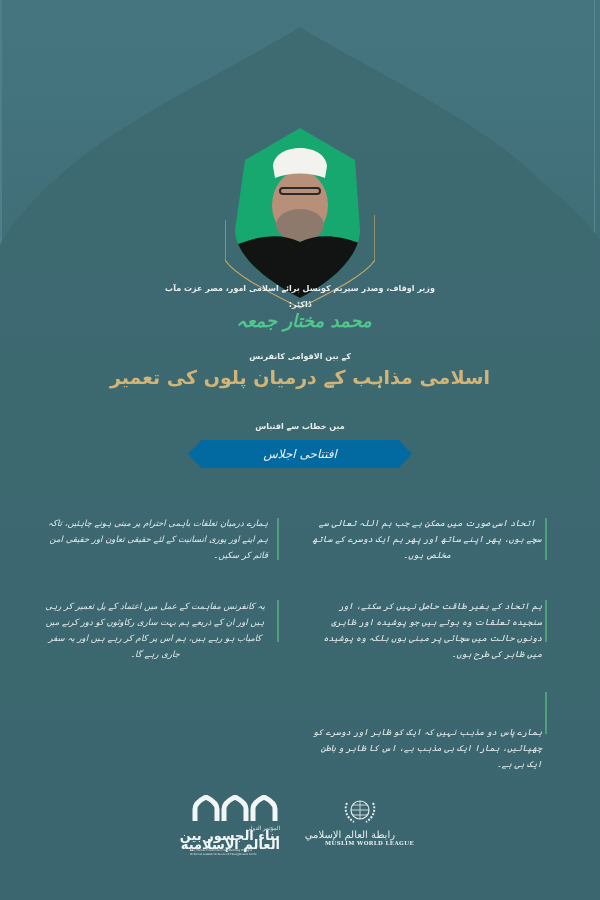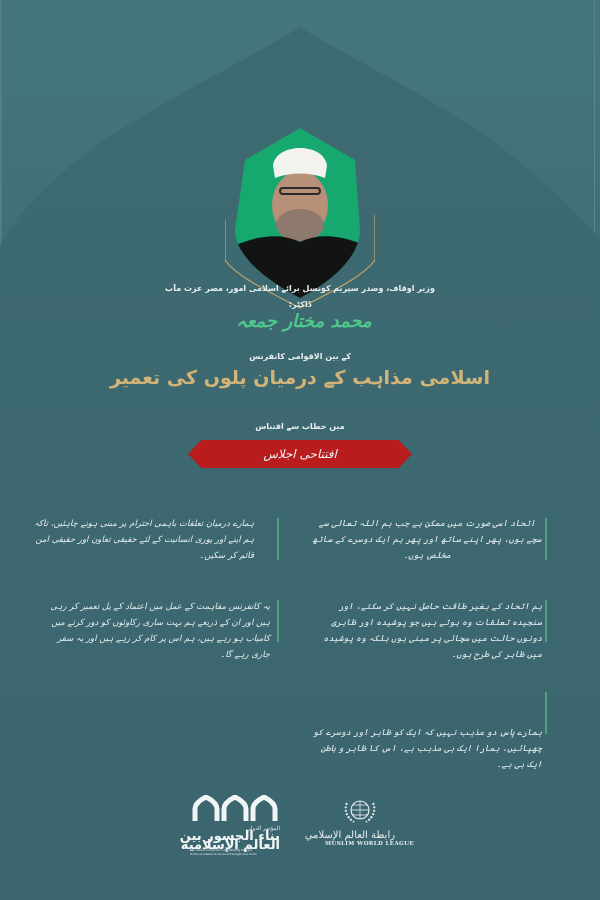--- a/index.html
+++ b/index.html
@@ -13,21 +13,21 @@
   .frame-edge-right { position:absolute; right:5px; top:0; width:1px; height:900px; background:#5a8690; }
   .dome { position:absolute; left:0; top:0; width:600px; height:900px; }
   .portrait-wrap { position:absolute; left:225px; top:120px; width:150px; height:190px; }
   .portrait-wrap svg { width:150px; height:190px; display:block; }
   .text-block { position:absolute; left:0; right:0; text-align:center; direction:rtl; }
   .subtitle-small { font-size:8px; color:#e7eeee; letter-spacing:0.2px;font-weight:bold; }
   .name-title { font-size:18px; font-weight:bold; color:#4fc78a; font-style:italic;margin-left:8px; }
   .conf-title { font-size:19px; font-weight:bold; color:#d2b477; }
   .session-banner {
     position:absolute; left:188px; top:440px; width:224px; height:28px;
-    background:#b91c1c; clip-path: polygon(6% 0, 94% 0, 100% 50%, 94% 100%, 6% 100%, 0 50%);
+    background:#0369a1; clip-path: polygon(6% 0, 94% 0, 100% 50%, 94% 100%, 6% 100%, 0 50%);
     display:flex; align-items:center; justify-content:center; direction:rtl;
     font-size:12px; color:#eef3f3; font-style:italic;
   }
   .quote {
     position:absolute; width:230px; direction:rtl; text-align:right;
     font-size:8.5px; line-height:16px; color:#e4ecec; font-style:italic;
   }
   .quote-bar { position:absolute; width:2px; background:#4ea27a; }
   .logo-bridges { position:absolute; left:190px; top:795px; width:90px; height:70px; }
   .logo-mwl { position:absolute; left:325px; top:795px; width:70px; height:65px; text-align:center; }
@@ -86,24 +86,24 @@
 <div class="quote-bar" style="left:545px; top:518px; height:42px;"></div>
 <div class="quote" style="left:312px; top:515px;text-align:center;">اتحاد اسی صورت میں ممکن ہے جب ہم اللہ تعالی سے سچے ہوں، پھر اپنے ساتھ اور پھر ہم ایک دوسرے کے ساتھ مخلص ہوں۔</div>
 
 <div class="quote-bar" style="left:545px; top:600px; height:42px;"></div>
 <div class="quote" style="left:312px; top:598px;">ہم اتحاد کے بغیر طاقت حاصل نہیں کر سکتے، اور سنجیدہ تعلقات وہ ہوتے ہیں جو پوشیدہ اور ظاہری دونوں حالت میں سچائی پر مبنی ہوں بلکہ وہ پوشیدہ میں ظاہر کی طرح ہوں۔</div>
 
 <div class="quote-bar" style="left:545px; top:692px; height:42px;"></div>
 <div class="quote" style="left:312px; top:688px;margin-top:36px;">ہمارے پاس دو مذہب نہیں کہ ایک کو ظاہر اور دوسرے کو چھپائیں، ہمارا ایک ہی مذہب ہے، اس کا ظاہر و باطن ایک ہی ہے۔</div>
 
 <div class="quote-bar" style="left:277px; top:518px; height:42px;"></div>
-<div class="quote" style="left:24px; top:515px;">ہمارے درمیان تعلقات باہمی احترام پر مبنی ہونے چاہئیں، تاکہ ہم اپنے اور پوری انسانیت کے لئے حقیقی تعاون اور حقیقی امن قائم کر سکیں۔</div>
+<div class="quote" style="left:38px; top:515px;">ہمارے درمیان تعلقات باہمی احترام پر مبنی ہونے چاہئیں، تاکہ ہم اپنے اور پوری انسانیت کے لئے حقیقی تعاون اور حقیقی امن قائم کر سکیں۔</div>
 
 <div class="quote-bar" style="left:277px; top:600px; height:42px;"></div>
-<div class="quote" style="left:40px; top:598px;">یہ کانفرنس مفاہمت کے عمل میں اعتماد کے پل تعمیر کر رہی ہیں اور ان کے ذریعے ہم بہت ساری رکاوٹوں کو دور کرنے میں کامیاب ہو رہے ہیں، ہم اس پر کام کر رہے ہیں اور یہ سفر جاری رہے گا۔</div>
+<div class="quote" style="left:40px; top:598px;text-align:center;">یہ کانفرنس مفاہمت کے عمل میں اعتماد کے پل تعمیر کر رہی ہیں اور ان کے ذریعے ہم بہت ساری رکاوٹوں کو دور کرنے میں کامیاب ہو رہے ہیں، ہم اس پر کام کر رہے ہیں اور یہ سفر جاری رہے گا۔</div>
 
 <div class="logo-bridges">
   <svg width="90" height="26" viewBox="0 0 90 26">
     <g fill="none" stroke="#f2f5f5" stroke-width="5">
       <path d="M5 26 L 5 14 C 5 8, 12 4, 16 2 C 20 4, 27 8, 27 14 L 27 26"></path>
       <path d="M34 26 L 34 14 C 34 8, 41 4, 45 2 C 49 4, 56 8, 56 14 L 56 26"></path>
       <path d="M63 26 L 63 14 C 63 8, 70 4, 74 2 C 78 4, 85 8, 85 14 L 85 26"></path>
     </g>
   </svg>
   <div class="bridges-ar-small">المؤتمر الدولي</div>

